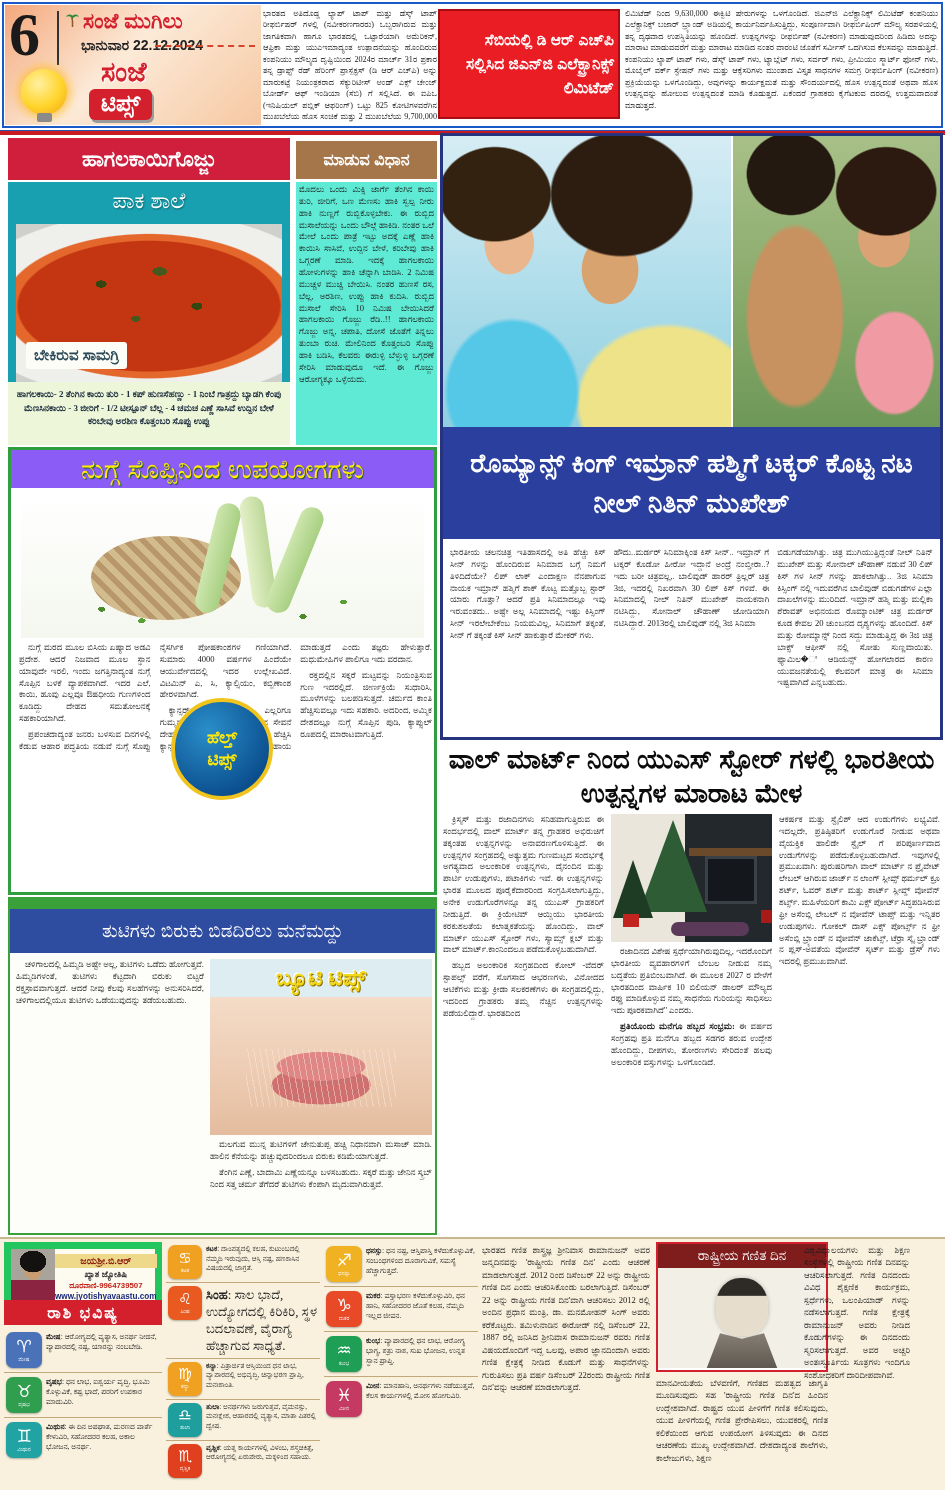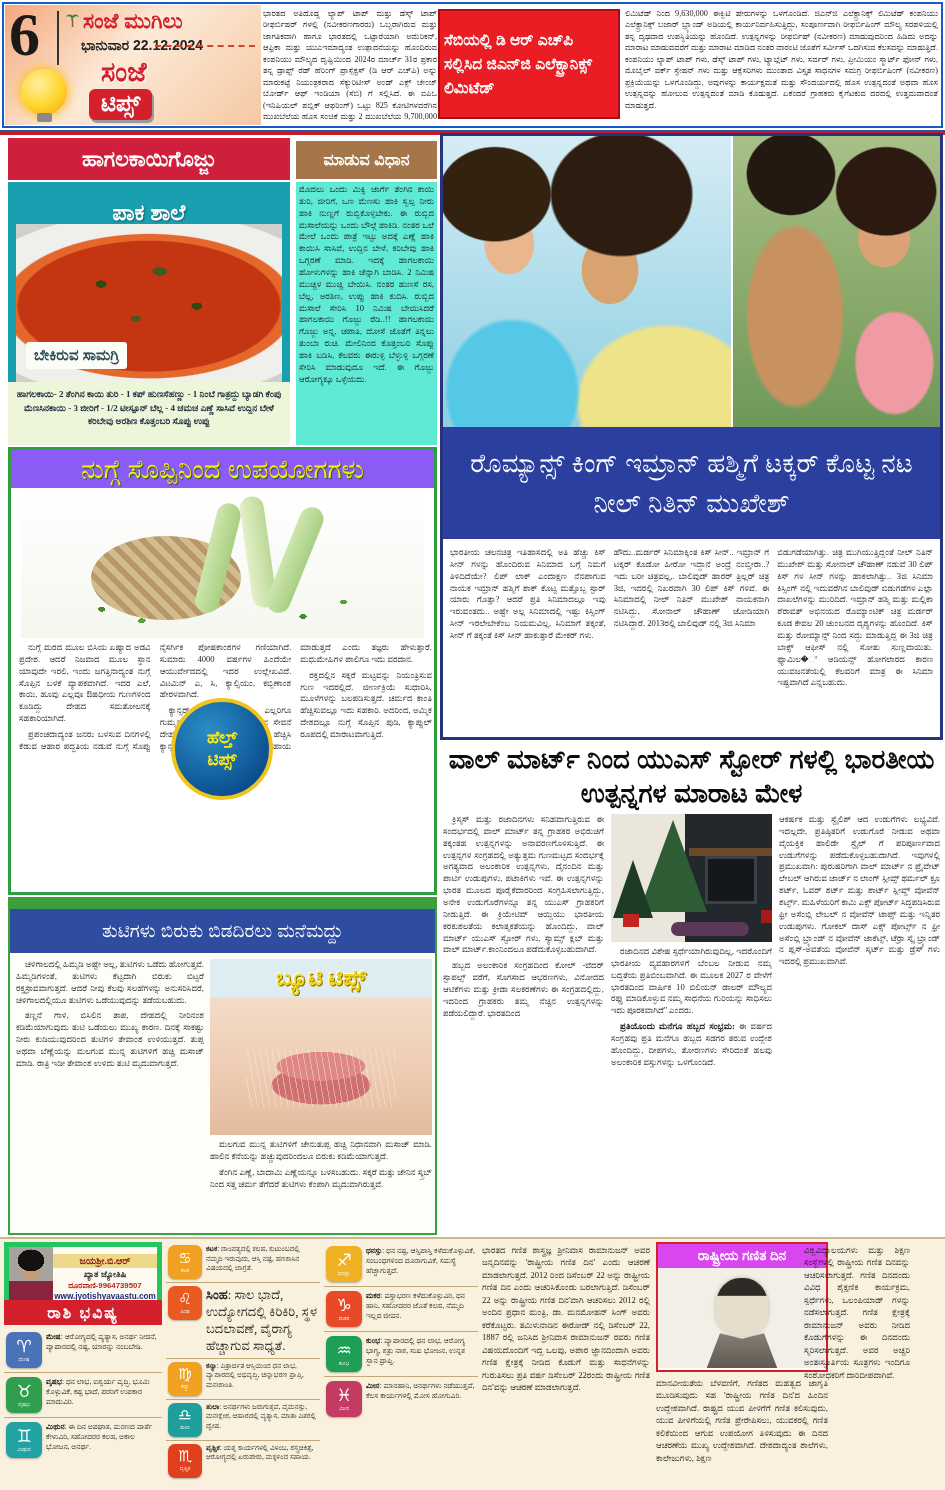--- a/index.html
+++ b/index.html
@@ -15,27 +15,27 @@
 .pagenum{left:4px;top:-6px;font-size:62px;font-weight:bold;font-family:"Liberation Serif",serif;color:#1a1a1a}
 .mast-divider{left:52px;top:6px;width:2px;height:54px;background:#333}
 .paper-name{left:60px;top:4px;font-size:21px;font-weight:bold;color:#d41f2c;display:flex;align-items:center;gap:3px}
 .date-line{left:76px;top:32px;font-size:14px;font-weight:bold;color:#222}
 .bulb{left:16px;top:64px;width:46px;height:46px;border-radius:50%;background:radial-gradient(circle at 38% 32%,#fff0a0,#ffd42a 55%,#f2a014);box-shadow:0 0 10px 3px rgba(255,190,40,.8)}
 .bulb-base{left:32px;top:108px;width:15px;height:9px;background:#8a8a8a;border-radius:2px}
 .logo-top{left:96px;top:52px;font-size:27px;font-weight:bold;color:#d41f2c;text-shadow:1px 1px 0 #fff}
 .logo-bottom{left:84px;top:84px;background:#d41f2c;color:#fff;font-size:23px;font-weight:bold;padding:1px 12px 3px;border-radius:6px;box-shadow:2px 3px 0 #9a9a9a}
 .circuit{left:150px;top:40px;width:100px;border-top:2px dashed #d4452c}
 .top-col{font-size:8.2px;line-height:1.4;text-align:justify;overflow:hidden}
-.top-headline-box{left:434px;top:5px;width:182px;height:110px;background:#ea1c24;border:2px solid #a80d14;display:flex;align-items:center;justify-content:center;text-align:left;color:#fff;font-weight:bold;font-size:15.5px;line-height:1.55;padding:4px}
+.top-headline-box{left:434px;top:5px;width:182px;height:110px;background:#ea1c24;border:2px solid #a80d14;display:flex;align-items:center;justify-content:center;text-align:right;color:#fff;font-weight:bold;font-size:15.5px;line-height:1.55;padding:4px}
 .red-rule{left:0;top:130px;width:945px;height:5px;background:#c81a20;border-top:1px solid #2a50b0}
 
 .recipe-title{left:8px;top:138px;width:282px;height:42px;background:#cf1f3c;color:#fff;display:flex;align-items:center;justify-content:center;font-weight:bold;font-size:21px}
 .method-title{left:296px;top:141px;width:141px;height:38px;background:#a5764a;color:#fff;display:flex;align-items:center;justify-content:center;font-weight:bold;font-size:16px}
 .cook-box{left:8px;top:182px;width:282px;height:263px;background:#18a0b0;overflow:hidden}
-.cook-kicker{width:100%;text-align:center;color:#fff;font-weight:bold;font-size:22px;padding-top:18px;text-shadow:1px 1px 2px rgba(0,0,0,.4)}
+.cook-kicker{width:100%;text-align:center;color:#fff;font-weight:normal;font-size:22px;padding-top:6px;text-shadow:1px 1px 2px rgba(0,0,0,.4)}
 .curry-photo{position:absolute;left:8px;top:42px;width:266px;height:158px;background:radial-gradient(9px 6px at 32% 38%,#35470f 60%,transparent 61%),radial-gradient(12px 7px at 54% 30%,#46591c 60%,transparent 61%),radial-gradient(9px 6px at 68% 52%,#35470f 60%,transparent 61%),radial-gradient(8px 5px at 45% 60%,#46591c 60%,transparent 61%),radial-gradient(ellipse 86% 72% at 50% 52%,#c43511 0 57%,#e4672c 58% 63%,#efefec 64% 82%,#cfcfcc 83%),linear-gradient(180deg,#6a6a68,#3c3c3a)}
 .ingr-label{position:absolute;left:10px;top:118px;background:#fdfdf8;color:#2a4a58;font-weight:bold;font-size:15px;line-height:1.25;padding:4px 8px;border-radius:3px}
 .ingr-strip{position:absolute;left:0;top:200px;width:282px;height:63px;background:#eef6da;color:#203040;font-size:9px;line-height:1.5;text-align:center;padding:6px 8px;font-weight:bold}
 .method-col{left:296px;top:182px;width:141px;height:263px;background:#5eead4;padding:2px 3px}
 
 .moringa-box{left:8px;top:447px;width:429px;height:448px;border:3px solid #2f9e3f;background:#fff}
 .moringa-banner{width:100%;height:38px;background:#8b5cf6;color:#ffe90a;display:flex;align-items:center;justify-content:center;font-weight:normal;font-size:26px;text-shadow:1px 1px 1px #14601e}
 .moringa-art{position:absolute;left:10px;top:44px;width:403px;height:144px;background:radial-gradient(6px 4px at 20% 80%,#4a8a2a 60%,transparent 61%),radial-gradient(6px 4px at 30% 88%,#57a032 60%,transparent 61%),radial-gradient(6px 4px at 70% 85%,#4a8a2a 60%,transparent 61%),radial-gradient(6px 4px at 80% 75%,#57a032 60%,transparent 61%),linear-gradient(180deg,#ffffff,#f4f7ee);overflow:hidden}
 .basket{position:absolute;left:70px;top:42px;width:150px;height:84px;border-radius:50%;background:repeating-linear-gradient(45deg,#d2bb8c 0 6px,#b8986a 6px 12px)}
 .pod{position:absolute;width:24px;height:112px;border-radius:12px;background:linear-gradient(90deg,#cde6ad,#a8cf82)}
@@ -48,55 +48,55 @@
 .beauty-left{position:absolute;left:6px;top:60px;width:188px;height:272px}
 .beauty-kicker{position:absolute;left:200px;top:60px;width:222px;height:38px;display:flex;align-items:center;justify-content:center;font-weight:bold;font-size:22px;color:#f2d818;text-shadow:1px 1px 0 #8a6a00,-1px -1px 0 #fff;background:#ddedf2}
 .lips-photo{position:absolute;left:200px;top:98px;width:222px;height:138px;background:linear-gradient(180deg,#f4dcc8 0%,#eccab0 60%,#e4bc9e 100%);overflow:hidden}
 .lips{position:absolute;left:36px;top:52px;width:150px;height:58px;background:radial-gradient(ellipse 50% 42% at 50% 30%,#d98888 0 58%,transparent 60%),radial-gradient(ellipse 54% 55% at 50% 62%,#c87272 0 60%,transparent 62%);filter:saturate(1.1)}
 .lips::after{content:"";position:absolute;inset:0;background:repeating-linear-gradient(80deg,transparent 0 5px,rgba(255,235,225,.45) 5px 6px)}
 .beauty-bottom{position:absolute;left:200px;top:240px;width:222px;height:92px}
 
 .right-frame{left:440px;top:133px;width:503px;height:607px;border:3px solid #26337e;background:#fff}
 .photo-a{position:absolute;left:0;top:0;width:288px;height:291px;background:radial-gradient(95px 80px at 18% 20%,#33220f 58%,transparent 60%),radial-gradient(42px 52px at 23% 37%,#eab68e 58%,transparent 60%),radial-gradient(120px 105px at 62% 20%,#2d1d10 58%,transparent 60%),radial-gradient(48px 58px at 58% 46%,#d9a36f 58%,transparent 60%),radial-gradient(110px 120px at 24% 88%,#55c8e8 58%,transparent 62%),radial-gradient(150px 130px at 78% 92%,#efe38a 58%,transparent 62%),linear-gradient(180deg,#d6ecf4,#aadbe9 60%,#8fcfe0)}
 .photo-b{position:absolute;left:290px;top:0;width:207px;height:291px;background:radial-gradient(75px 70px at 28% 13%,#241910 58%,transparent 60%),radial-gradient(80px 150px at 30% 62%,#c7925f 58%,transparent 62%),radial-gradient(85px 75px at 74% 19%,#2c1a10 58%,transparent 60%),radial-gradient(44px 50px at 73% 35%,#dba375 58%,transparent 60%),radial-gradient(65px 85px at 78% 78%,#f09aa4 58%,transparent 62%),linear-gradient(180deg,#a8c088,#86a868 60%,#6e9858)}
-.film-banner{position:absolute;left:0;top:291px;width:497px;height:112px;background:#2b3f9f;color:#fff;display:flex;align-items:center;justify-content:center;text-align:center;font-weight:normal;font-size:26px;line-height:1.55;padding:0 10px}
+.film-banner{position:absolute;left:0;top:291px;width:497px;height:112px;background:#2b3f9f;color:#fff;display:flex;align-items:center;justify-content:center;text-align:center;font-weight:bold;font-size:26px;line-height:1.55;padding:0 10px}
 .film-cols{position:absolute;left:0;top:403px;width:497px;height:198px;display:flex;gap:8px;padding:8px 7px;background:#fff}
 .film-col{flex:1 1 0}
 
 .walmart-headline{left:443px;top:742px;width:497px;height:70px;display:flex;align-items:center;justify-content:center;text-align:center;font-weight:bold;font-size:26px;line-height:1.3;color:#0c0c0c}
 .walmart-body{left:443px;top:814px;width:497px;height:419px;display:flex;gap:7px}
 .w-col{flex:1 1 0;overflow:hidden}
 .xmas-photo{width:100%;height:128px;position:relative;background:linear-gradient(90deg,#eae6dc 0 46%,#23282c 46% 100%);overflow:hidden;margin-bottom:4px}
 .tree{position:absolute;left:28px;top:6px;width:0;height:0;border-left:34px solid transparent;border-right:34px solid transparent;border-bottom:92px solid #2e5c34}
 .tree2{position:absolute;left:2px;top:46px;width:0;height:0;border-left:20px solid transparent;border-right:20px solid transparent;border-bottom:58px solid #1e3c24}
 .mantel{position:absolute;left:78px;top:34px;width:86px;height:8px;background:#6a4a2a}
 .hearth{position:absolute;left:94px;top:42px;width:52px;height:48px;background:#14181c;border:3px solid #3a4248}
 .gift{position:absolute;width:16px;height:13px;background:#c42420}
 .garland{position:absolute;left:60px;top:108px;width:78px;height:14px;border-radius:7px;background:#5a3a58}
 .w-subhead{font-weight:bold}
 
 .bottom-strip{left:0;top:1237px;width:945px;height:253px;background:#f9f1dd;border-top:2px solid #c8b890}
-.astro-card{position:absolute;left:4px;top:3px;width:158px;height:71px;background:#fdfaf0;border:5px solid #22c55e;display:flex}
+.astro-card{position:absolute;left:4px;top:3px;width:158px;height:71px;background:#fdfaf0;border:7px solid #22c55e;display:flex}
 .astro-photo{flex:0 0 44px;height:100%;background:radial-gradient(22px 18px at 50% 22%,#141210 60%,transparent 61%),radial-gradient(15px 17px at 50% 36%,#c89c72 60%,transparent 61%),linear-gradient(180deg,#a8a49c 0 55%,#8a2440 55% 100%)}
 .astro-info{flex:1;display:flex;flex-direction:column;align-items:center;justify-content:center;gap:1px}
 .astro-name{width:100%;text-align:center;background:#eed98a;color:#8a1a10;font-weight:bold;font-size:9.5px;padding:1px 0}
 .astro-title{font-size:8.5px;color:#333;font-weight:bold}
 .astro-phone{font-size:7.8px;color:#c02018;font-weight:bold}
 .astro-site{font-size:8.2px;color:#1a2a7a;font-weight:bold}
 .rashi-banner{position:absolute;left:4px;top:61px;width:158px;height:25px;background:#d41f2c;color:#fff;display:flex;align-items:center;justify-content:center;font-weight:bold;font-size:15.5px;letter-spacing:2px}
 .zo-col{position:absolute}
 .zo-entry{display:flex;gap:4px;align-items:flex-start;padding:4px 2px;border-bottom:1px solid #c0a878}
 .zo-entry:last-child{border-bottom:none}
 .zo-icon{flex:0 0 36px;height:36px;border-radius:7px;display:flex;flex-direction:column;align-items:center;justify-content:center;color:#fff;box-shadow:0 1px 2px rgba(0,0,0,.3)}
 .zo-sym{font-size:17px;line-height:1;font-family:"DejaVu Sans",sans-serif}
 .zo-tag{font-size:5.5px;margin-top:1px}
 .zo-text{font-size:7.5px;line-height:1.32;color:#222;text-align:left}
 .math-col{position:absolute;font-size:8.6px;line-height:1.45;text-align:justify;overflow:hidden}
 .math-box{position:absolute;left:656px;top:3px;width:172px;height:130px;border:2px solid #d41f2c;background:#fff}
-.math-banner{width:100%;height:24px;background:#d946ef;color:#fff;display:flex;align-items:center;justify-content:center;font-weight:bold;font-size:13.5px}
+.math-banner{width:100%;height:24px;background:#7f1d1d;color:#fff;display:flex;align-items:center;justify-content:center;font-weight:normal;font-size:13.5px}
 .ramanujan{position:relative;width:100%;height:100px;background:#f2efe6;overflow:hidden}
 .ram-head{position:absolute;left:58px;top:10px;width:52px;height:58px;border-radius:46% 46% 42% 42%;background:linear-gradient(180deg,#2e2a26 0 30%,#e6ddcc 31%);box-shadow:0 0 4px rgba(0,0,0,.25)}
 .ram-suit{position:absolute;left:34px;top:62px;width:100px;height:40px;background:linear-gradient(180deg,#8a8278,#5c564e);clip-path:polygon(14% 100%,28% 8%,50% 22%,72% 8%,86% 100%)}
 </style>
 </head>
 <body>
 
 <div id="page">
 
   <div class="abs top-strip">
@@ -154,21 +154,20 @@
       <span>ಟಿಪ್ಸ್</span>
     </div>
   </div>
 
   <div class="abs beauty-box">
     <div class="beauty-green"></div>
     <div class="beauty-banner sans">ತುಟಿಗಳು ಬಿರುಕು ಬಿಡದಿರಲು ಮನೆಮದ್ದು</div>
     <div class="beauty-left bodytext">
 
     <p>ಚಳಿಗಾಲದಲ್ಲಿ ಹಿಮ್ಮಡಿ ಅಷ್ಟೇ ಅಲ್ಲ, ತುಟಿಗಳು ಒಡೆದು ಹೋಗುತ್ತವೆ. ಹಿಮ್ಮಡಿಗಳಂತೆ, ತುಟಿಗಳು ಕೆಟ್ಟದಾಗಿ ಬಿರುಕು ಬಿಟ್ಟರೆ ರಕ್ತಸ್ರಾವವಾಗುತ್ತದೆ. ಆದರೆ ನೀವು ಕೆಲವು ಸಲಹೆಗಳನ್ನು ಅನುಸರಿಸಿದರೆ, ಚಳಿಗಾಲದಲ್ಲಿಯೂ ತುಟಿಗಳು ಒಡೆಯುವುದನ್ನು ತಡೆಯಬಹುದು.</p>
-        <p>ತಣ್ಣನೆ ಗಾಳಿ, ಬಿಸಿಲಿನ ತಾಪ, ದೇಹದಲ್ಲಿ ನೀರಿನಂಶ ಕಡಿಮೆಯಾಗುವುದು ತುಟಿ ಒಡೆಯಲು ಮುಖ್ಯ ಕಾರಣ. ದಿನಕ್ಕೆ ಸಾಕಷ್ಟು ನೀರು ಕುಡಿಯುವುದರಿಂದ ತುಟಿಗಳ ತೇವಾಂಶ ಉಳಿಯುತ್ತದೆ. ತುಪ್ಪ ಅಥವಾ ಬೆಣ್ಣೆಯನ್ನು ಮಲಗುವ ಮುನ್ನ ತುಟಿಗಳಿಗೆ ಹಚ್ಚಿ ಮಸಾಜ್ ಮಾಡಿ. ರಾತ್ರಿ ಇಡೀ ತೇವಾಂಶ ಉಳಿದು ತುಟಿ ಮೃದುವಾಗುತ್ತದೆ.</p>
       </div>
     <div class="beauty-kicker sans">ಬ್ಯೂಟಿ ಟಿಪ್ಸ್</div>
     <div class="lips-photo">
       <div class="lips"></div>
     </div>
     <div class="beauty-bottom bodytext">
 
     <p>ಮಲಗುವ ಮುನ್ನ ತುಟಿಗಳಿಗೆ ಜೇನುತುಪ್ಪ ಹಚ್ಚಿ ನಿಧಾನವಾಗಿ ಮಸಾಜ್ ಮಾಡಿ. ಹಾಲಿನ ಕೆನೆಯನ್ನು ಹಚ್ಚುವುದರಿಂದಲೂ ಬಿರುಕು ಕಡಿಮೆಯಾಗುತ್ತದೆ.</p>
         <p>ತೆಂಗಿನ ಎಣ್ಣೆ, ಬಾದಾಮಿ ಎಣ್ಣೆಯನ್ನೂ ಬಳಸಬಹುದು. ಸಕ್ಕರೆ ಮತ್ತು ಜೇನಿನ ಸ್ಕ್ರಬ್ ನಿಂದ ಸತ್ತ ಚರ್ಮ ತೆಗೆದರೆ ತುಟಿಗಳು ಕೆಂಪಾಗಿ ಮೃದುವಾಗಿರುತ್ತವೆ.</p>
       </div>

